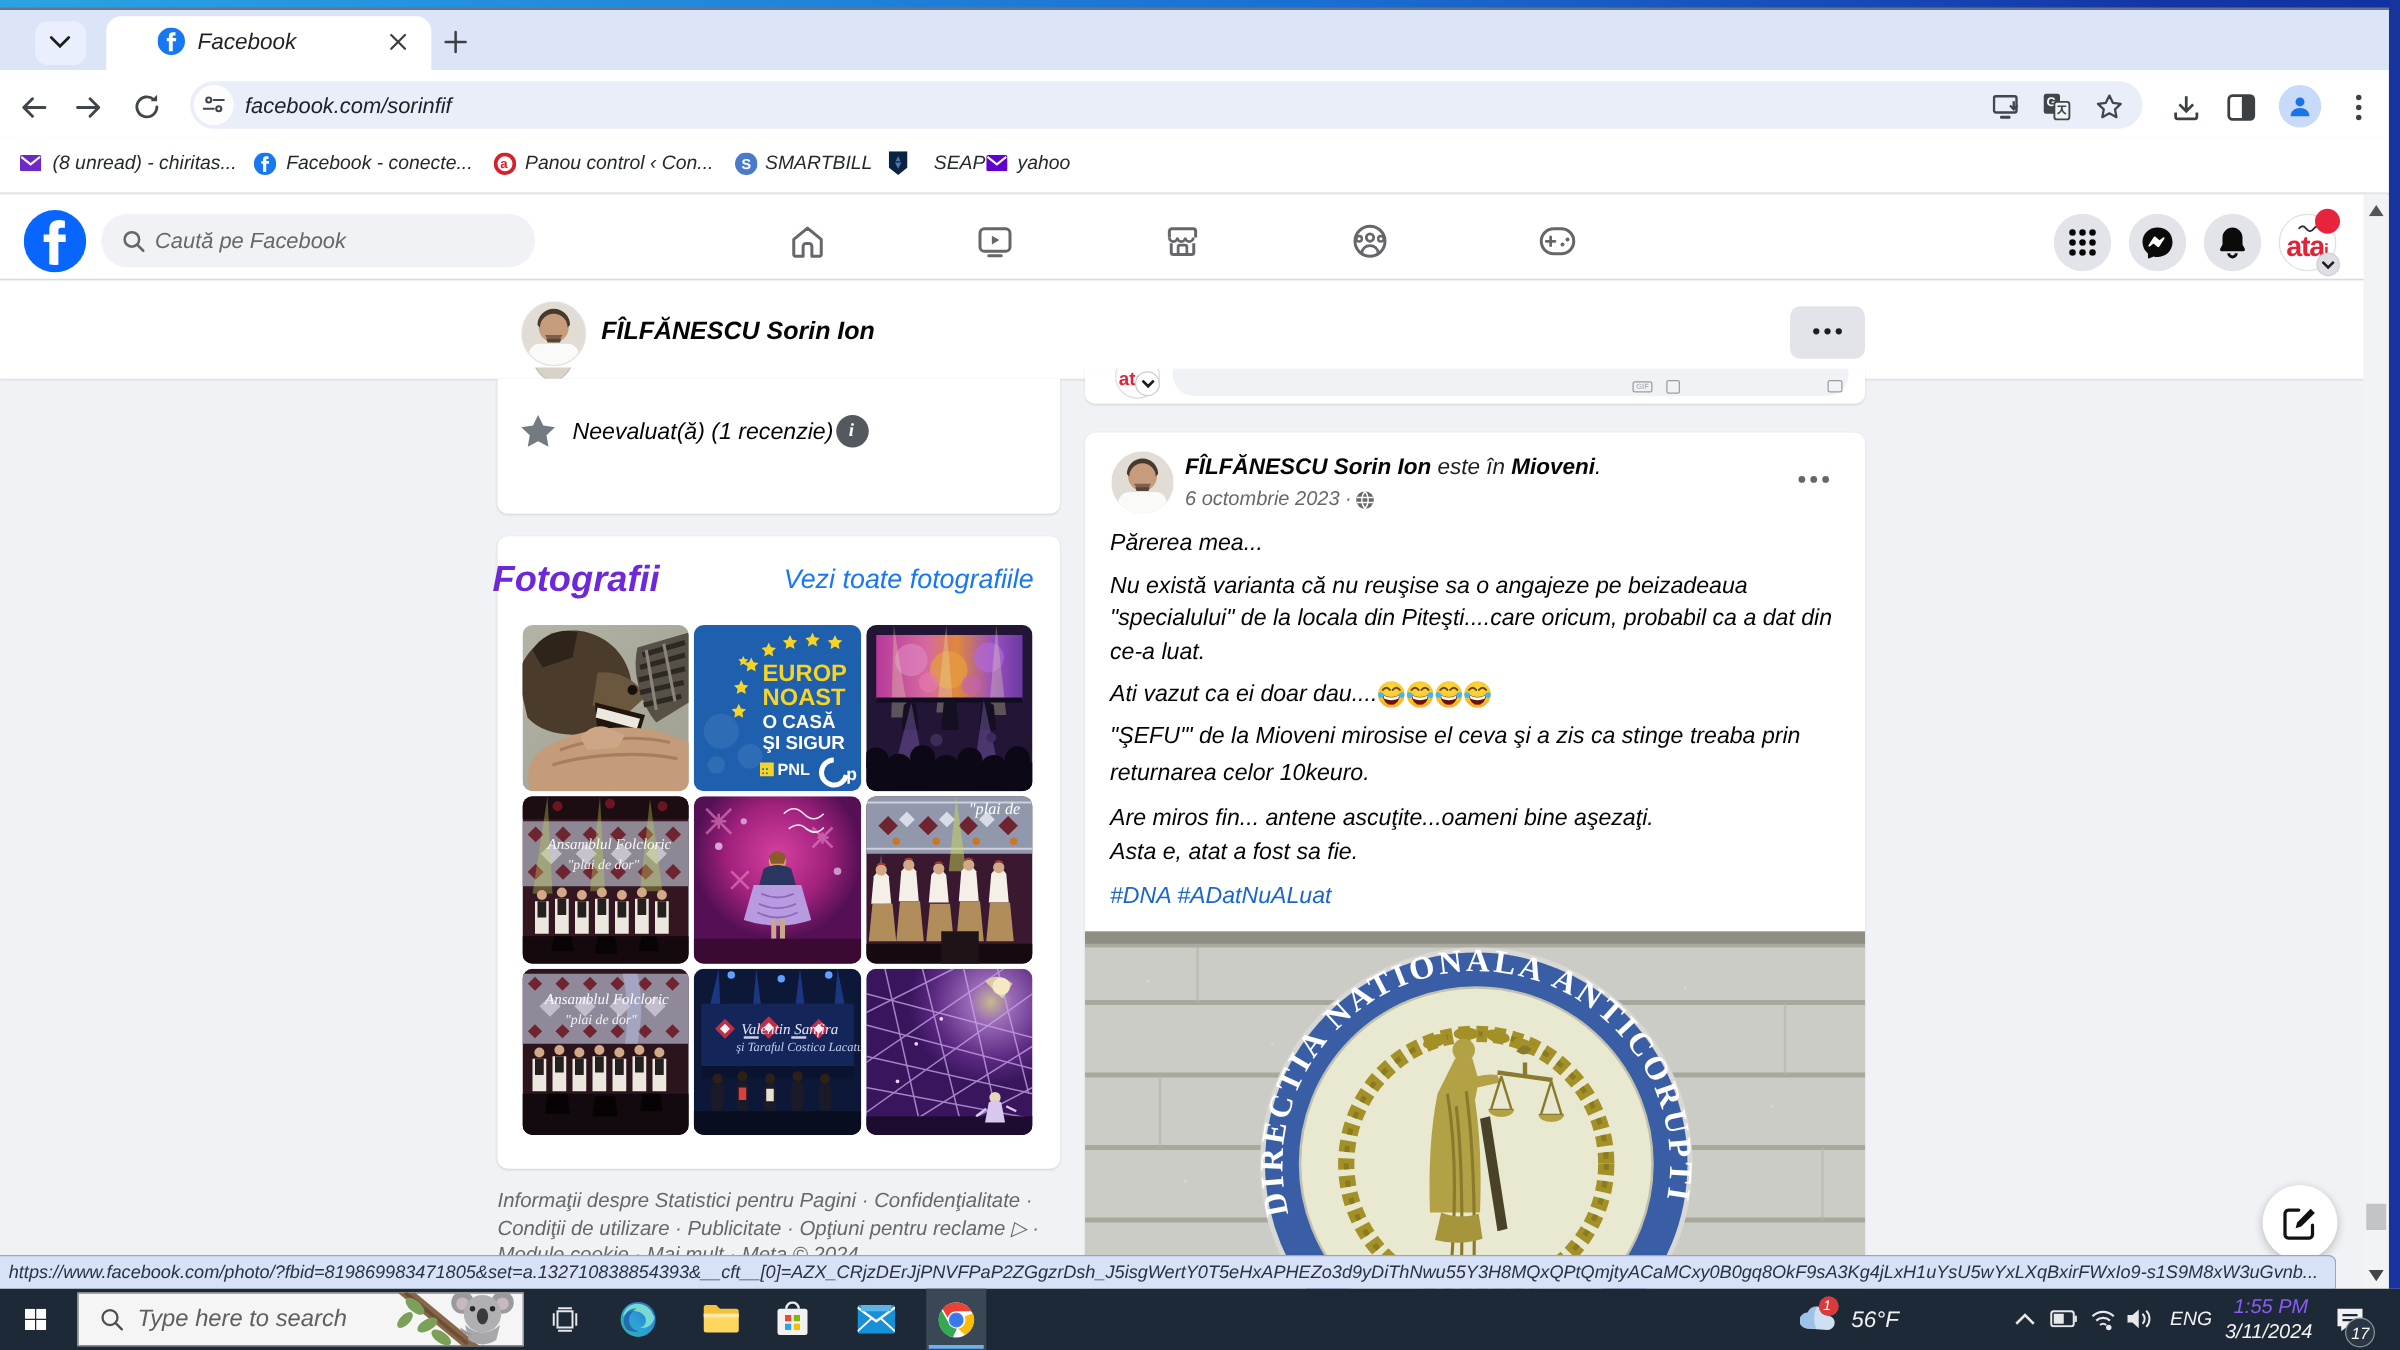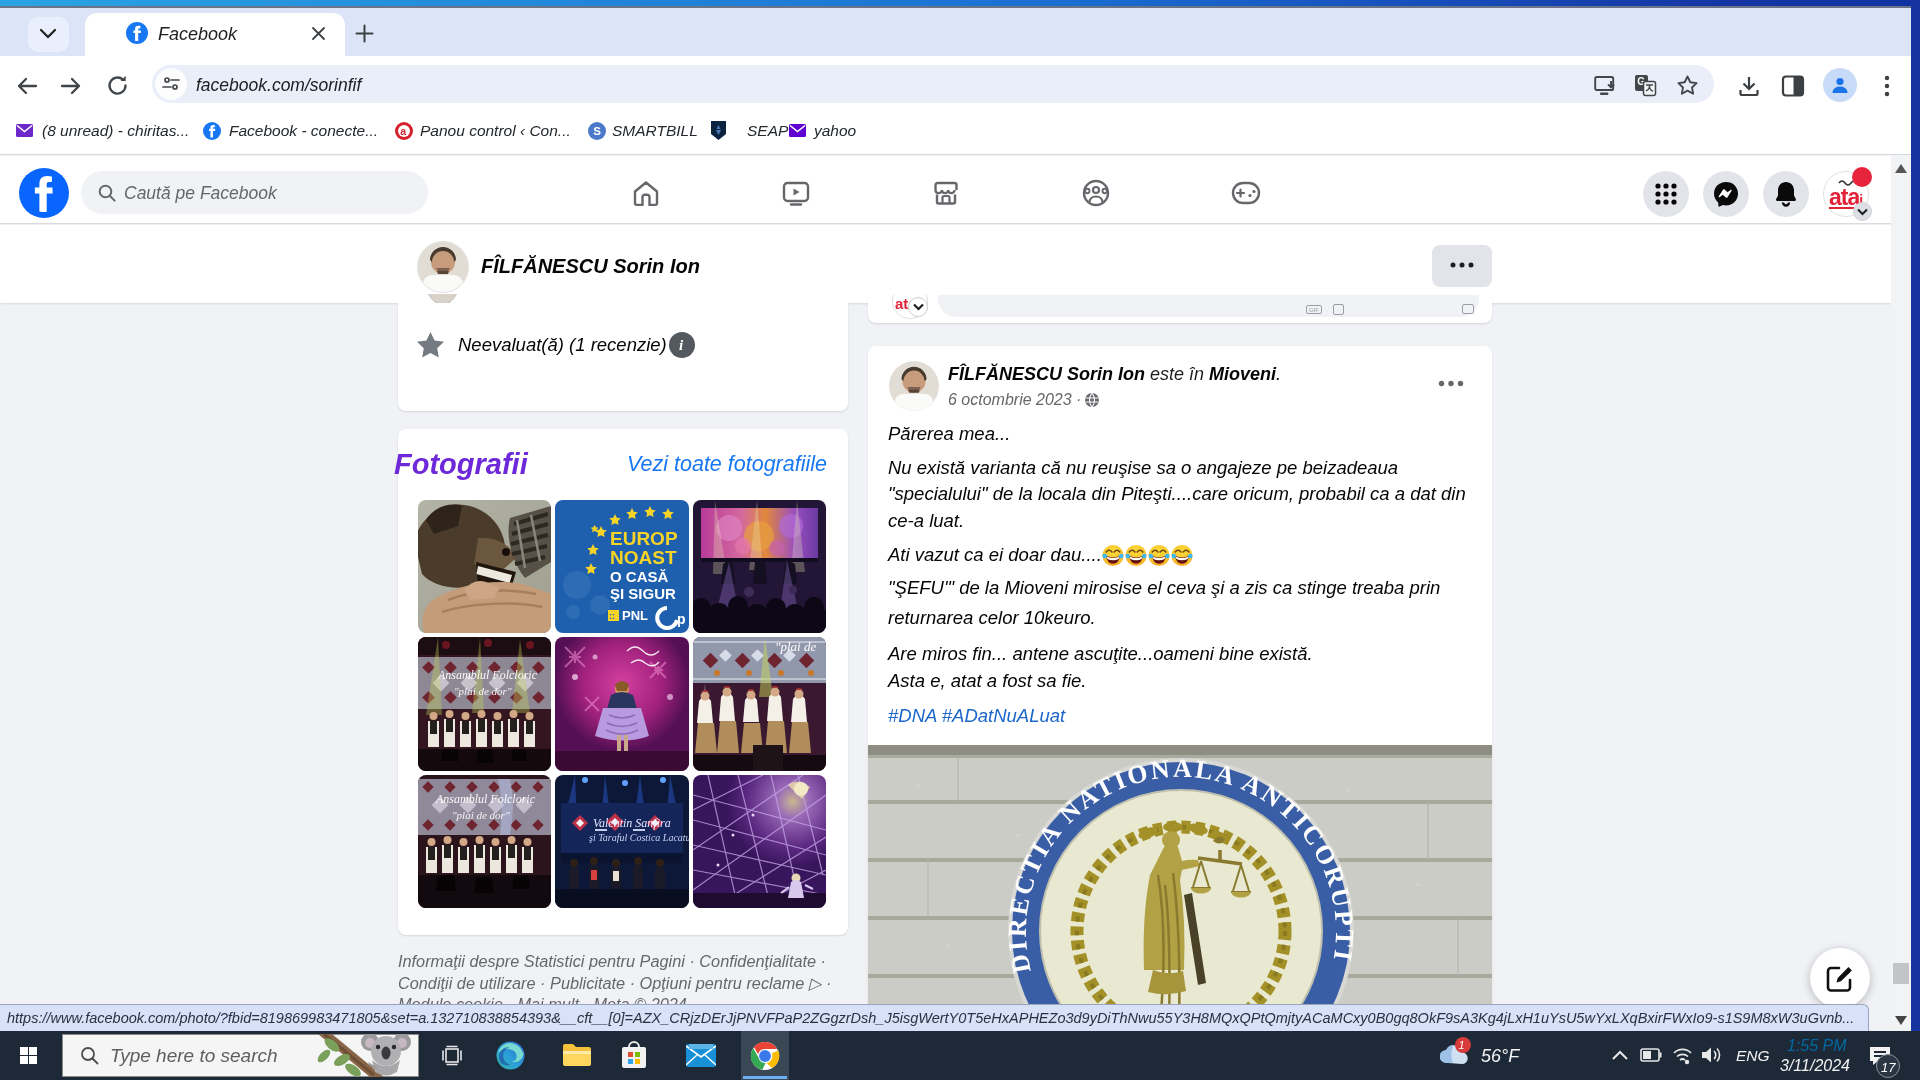--- a/index.html
+++ b/index.html
@@ -182,21 +182,21 @@
   <svg class="abs" style="left:1712px;top:180px;" width="28" height="28" viewBox="0 0 28 28">
       <path d="M14 2 C7.1 2 2 7 2 13.6 c0 3.7 1.6 6.9 4.3 9.1 l.1 3.2 c0 .6.6 1 1.2.7 l3.3-1.5 c1 .3 2 .4 3.1.4 6.9 0 12-5 12-11.9 S20.9 2 14 2z" fill="#0a0a0a"></path>
       <path d="M6.8 16.2 l4.1-6.4 c.4-.6 1.2-.7 1.7-.2 l3 2.6 2.9-2.3 c.6-.5 1.5.2 1.1.9 l-4.1 6.4 c-.4.6-1.2.7-1.7.2 l-3-2.6 -2.9 2.3 c-.6.5-1.5-.2-1.1-.9z" fill="#fff"></path>
     </svg>
   <div class="abs" style="left:1763px;top:171px;width:46px;height:46px;border-radius:23px;background:#e2e4e9;"></div>
   <svg class="abs" style="left:1773px;top:180px;" width="26" height="28" viewBox="0 0 26 28">
       <path d="M13 2 c-4.4 0-8 3.6-8 8 v5.5 L3.2 19 c-.5.8 0 1.9 1 1.9 h17.6 c1 0 1.5-1.1 1-1.9 L21 15.5 V10 c0-4.4-3.6-8-8-8z" fill="#0a0a0a"></path>
       <path d="M10 22.5 a3 3 0 0 0 6 0" fill="none" stroke="#0a0a0a" stroke-width="2.4"></path>
     </svg>
   <div class="abs" style="left:1823px;top:171px;width:46px;height:46px;border-radius:23px;background:#fff;border:1px solid #e0e0e0;"></div>
-  <div class="abs" style="left:1829px;top:184px;font-size:23px;font-weight:bold;color:#e22237;letter-spacing:-1px;text-decoration:underline;">ata<span style="font-size:14px;">i</span></div>
+  <div class="abs" style="left:1829px;top:184px;font-size:23px;font-weight:bold;color:#e22237;letter-spacing:-1px;">ata<span style="font-size:14px;">i</span></div>
   <svg class="abs" style="left:1838px;top:178px;" width="22" height="8" viewBox="0 0 22 8">
       <path d="M1 5 q3-4 6 0 q3 4 6 0 q3-4 6 0" stroke="#333" stroke-width="1.6" fill="none"></path>
     </svg>
   <div class="abs" style="left:1852px;top:167px;width:20px;height:20px;border-radius:10px;background:#e8243d;"></div>
   <div class="abs" style="left:1853px;top:202px;width:19px;height:19px;border-radius:10px;background:#dddfe4;border:1px solid #cfd1d6;"></div>
   <svg class="abs" style="left:1857px;top:208px;" width="11" height="8" viewBox="0 0 11 8">
       <path d="M1 1.5 L5.5 6 L10 1.5" stroke="#1c1e21" stroke-width="2" fill="none"></path>
     </svg>
 
   <div class="abs" style="left:0;top:225px;width:1891px;height:78px;background:#fff;box-shadow:0 1px 2px rgba(0,0,0,0.1);"></div>
@@ -674,21 +674,21 @@
           <path d="M22.8 10.8 q-3.6-1-4.6 2.2 q1 3.4 4.1 2.4 q2-2 0.5-4.6z" fill="#3db8f5"></path>
         </g>
       </defs>
     <use href="#joy" x="0" y="0"></use>
       <use href="#joy" x="25" y="0"></use>
       <use href="#joy" x="50" y="0"></use>
       <use href="#joy" x="75" y="0"></use>
   </svg>
   <div class="txt" style="left:888px;top:588px;font-size:18.5px;color:#050505;">"ŞEFU'" de la Mioveni mirosise el ceva şi a zis ca stinge treaba prin</div>
   <div class="txt" style="left:888px;top:618px;font-size:18.5px;color:#050505;">returnarea celor 10keuro.</div>
-  <div class="txt" style="left:888px;top:654px;font-size:18.5px;color:#050505;">Are miros fin... antene ascuţite...oameni bine există.</div>
+  <div class="txt" style="left:888px;top:654px;font-size:18.5px;color:#050505;">Are miros fin... antene ascuţite...oameni bine aşezaţi.</div>
   <div class="txt" style="left:888px;top:681px;font-size:18.5px;color:#050505;">Asta e, atat a fost sa fie.</div>
   <div class="txt" style="left:888px;top:716px;font-size:18.5px;color:#1b66c9;">#DNA #ADatNuALuat</div>
 
   <svg class="abs" style="left:868px;top:745px;" width="624" height="286" viewBox="0 0 624 286">
     <rect width="624" height="286" fill="#cbccc5"></rect>
     <rect width="624" height="12" fill="#8e8e85"></rect>
     <rect y="10" width="624" height="3" fill="#aaaaa0"></rect>
     <g stroke="#a8a89c" stroke-width="4">
         <path d="M0 57 H624 M0 115 H624 M0 173 H624 M0 231 H624"></path>
       </g>
@@ -872,21 +872,21 @@
         <path d="M5 10.5 a8 8 0 0 1 11 0"></path>
         <path d="M8 14 a4 4 0 0 1 5 0"></path>
       </g>
       <circle cx="15" cy="16" r="2.2" fill="#e8e8e8"></circle>
     </svg>
   <svg class="abs" style="left:1701px;top:1046px;" width="20" height="18" viewBox="0 0 20 18">
       <path d="M1 6 h4 l5-4.5 v15 L5 12 H1z" fill="#e8e8e8"></path>
       <path d="M13 5 a5.5 5.5 0 0 1 0 8 M16 2.5 a9.5 9.5 0 0 1 0 13" stroke="#e8e8e8" stroke-width="1.6" fill="none"></path>
     </svg>
   <div class="txt" style="left:1736px;top:1056px;font-size:15.5px;color:#f2f2f2;">ENG</div>
-  <div class="txt" style="left:1787px;top:1046px;font-size:16px;color:#0369a1;">1:55 PM</div>
+  <div class="txt" style="left:1787px;top:1046px;font-size:16px;color:#8b5cf6;">1:55 PM</div>
   <div class="txt" style="left:1780px;top:1066px;font-size:16px;color:#f2f2f2;">3/11/2024</div>
   <svg class="abs" style="left:1868px;top:1045px;" width="24" height="22" viewBox="0 0 24 22">
       <path d="M2 2 h20 v14 h-12 l-5 4 v-4 H2z" fill="#f2f2f2"></path>
       <path d="M6 7 h12 M6 11 h9" stroke="#1d2937" stroke-width="1.8"></path>
     </svg>
   <div class="abs" style="left:1876px;top:1054px;width:24px;height:24px;border-radius:12px;background:#2a3644;border:1.5px solid #8a929c;"></div>
   <div class="txt" style="left:1881px;top:1066.5px;font-size:13px;color:#fff;">17</div>
 
 </div>
 

